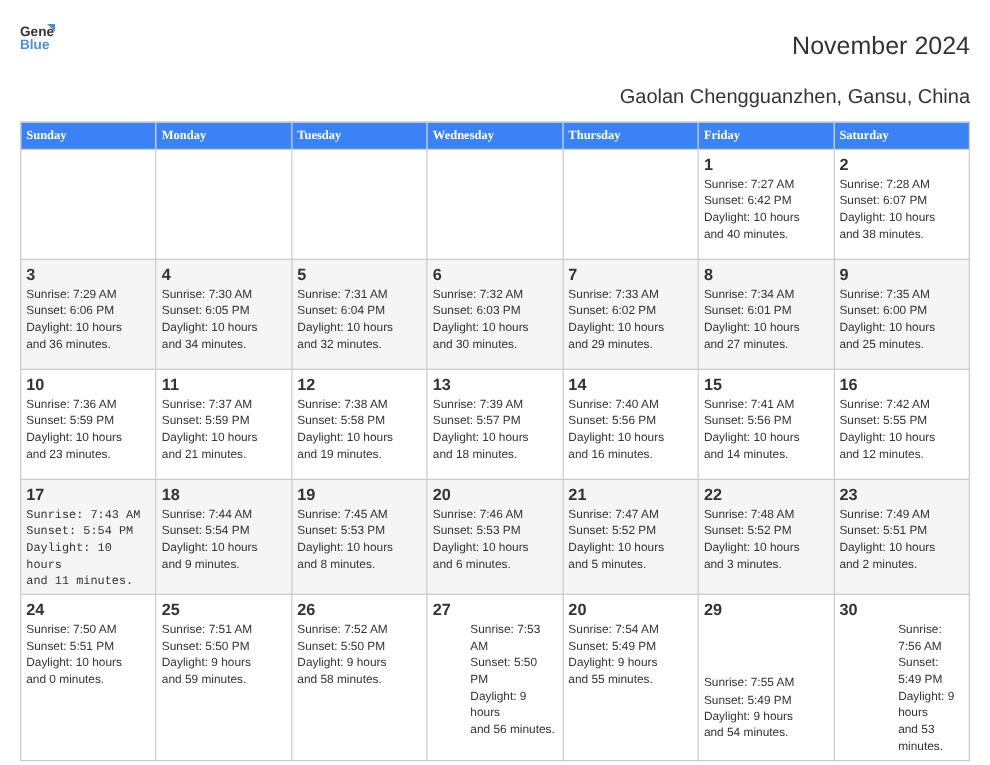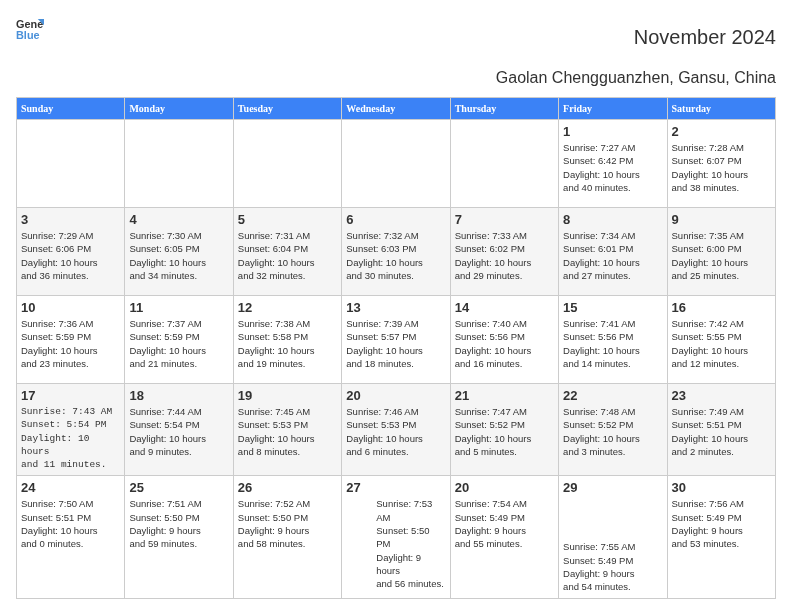--- a/index.html
+++ b/index.html
@@ -326,20 +326,20 @@
         </td>
         <td>
           <span class="day-number">29</span>
           <div class="day-info" style="white-space: pre-line; margin-top: 45px;">Sunrise: 7:55 AM
 Sunset: 5:49 PM
 Daylight: 9 hours
 and 54 minutes.</div>
         </td>
         <td>
           <span class="day-number">30</span>
-          <div class="day-info" style="white-space: pre-line;">Sunrise: 7:56 AM
+          <div class="day-info" style="white-space: pre-line; margin-left: 47px;">Sunrise: 7:56 AM
 Sunset: 5:49 PM
 Daylight: 9 hours
 and 53 minutes.</div>
         </td>
       </tr>
     </tbody>
 </table>
 
 </body></html>

